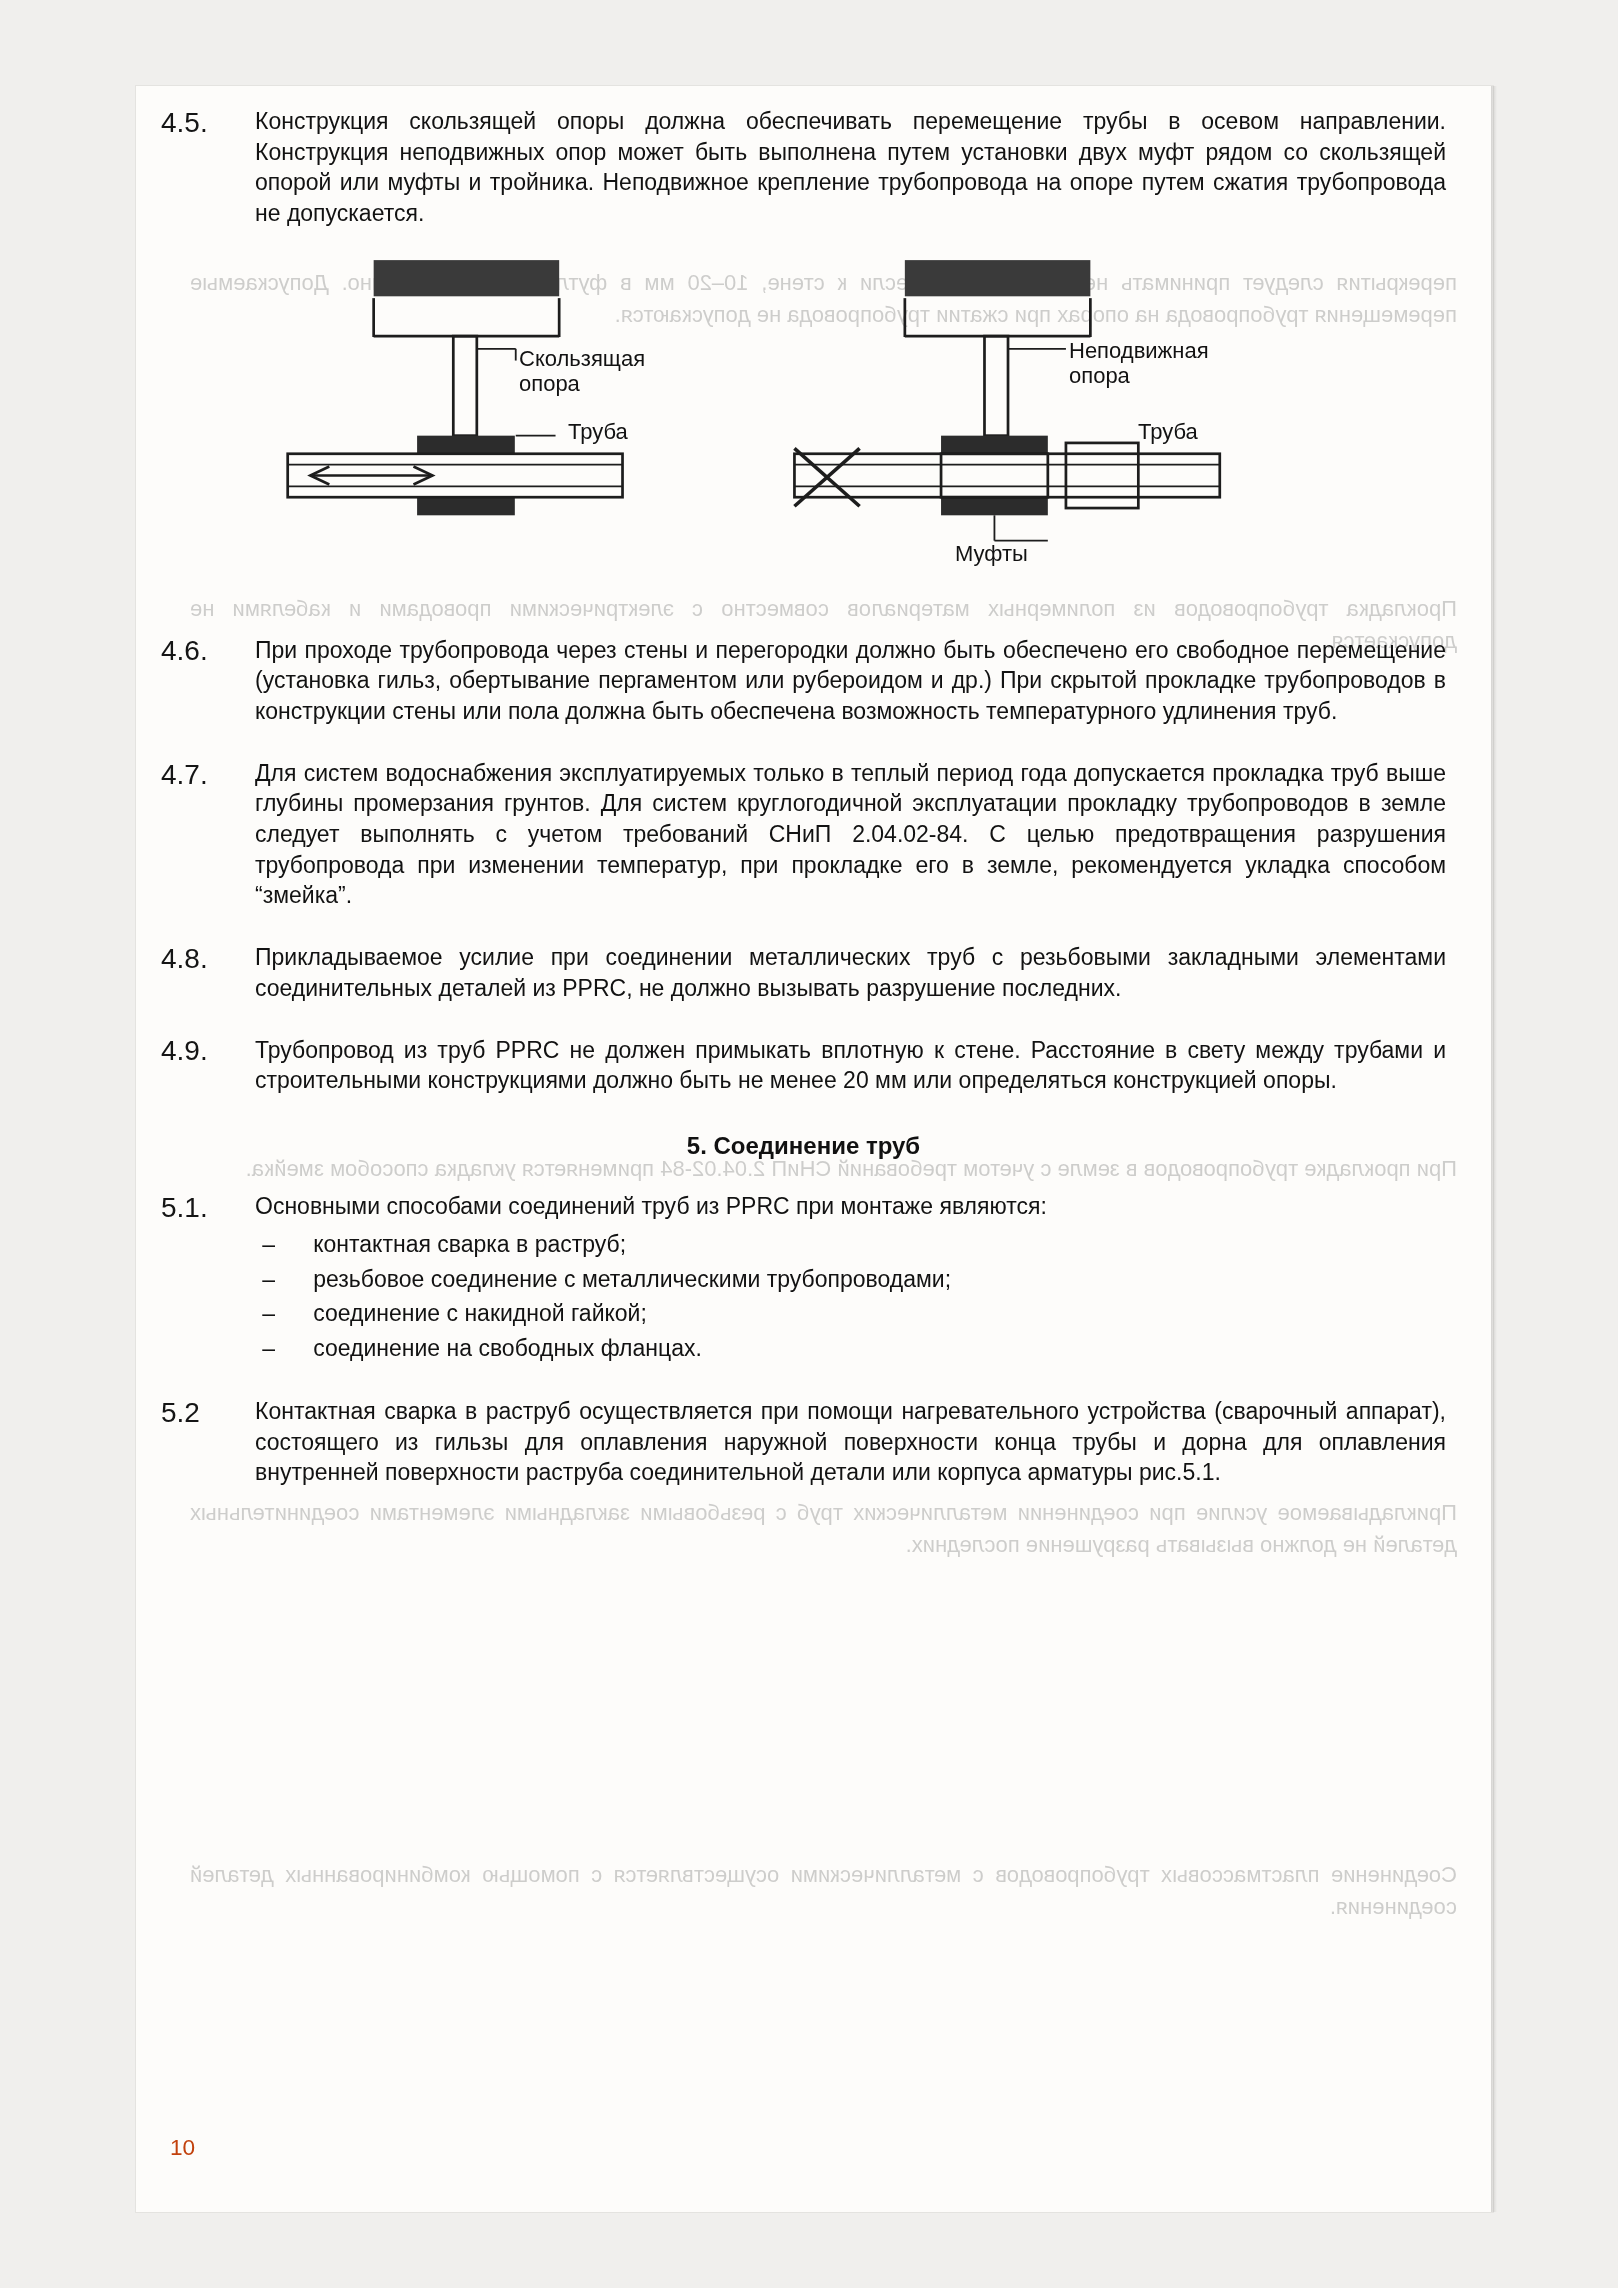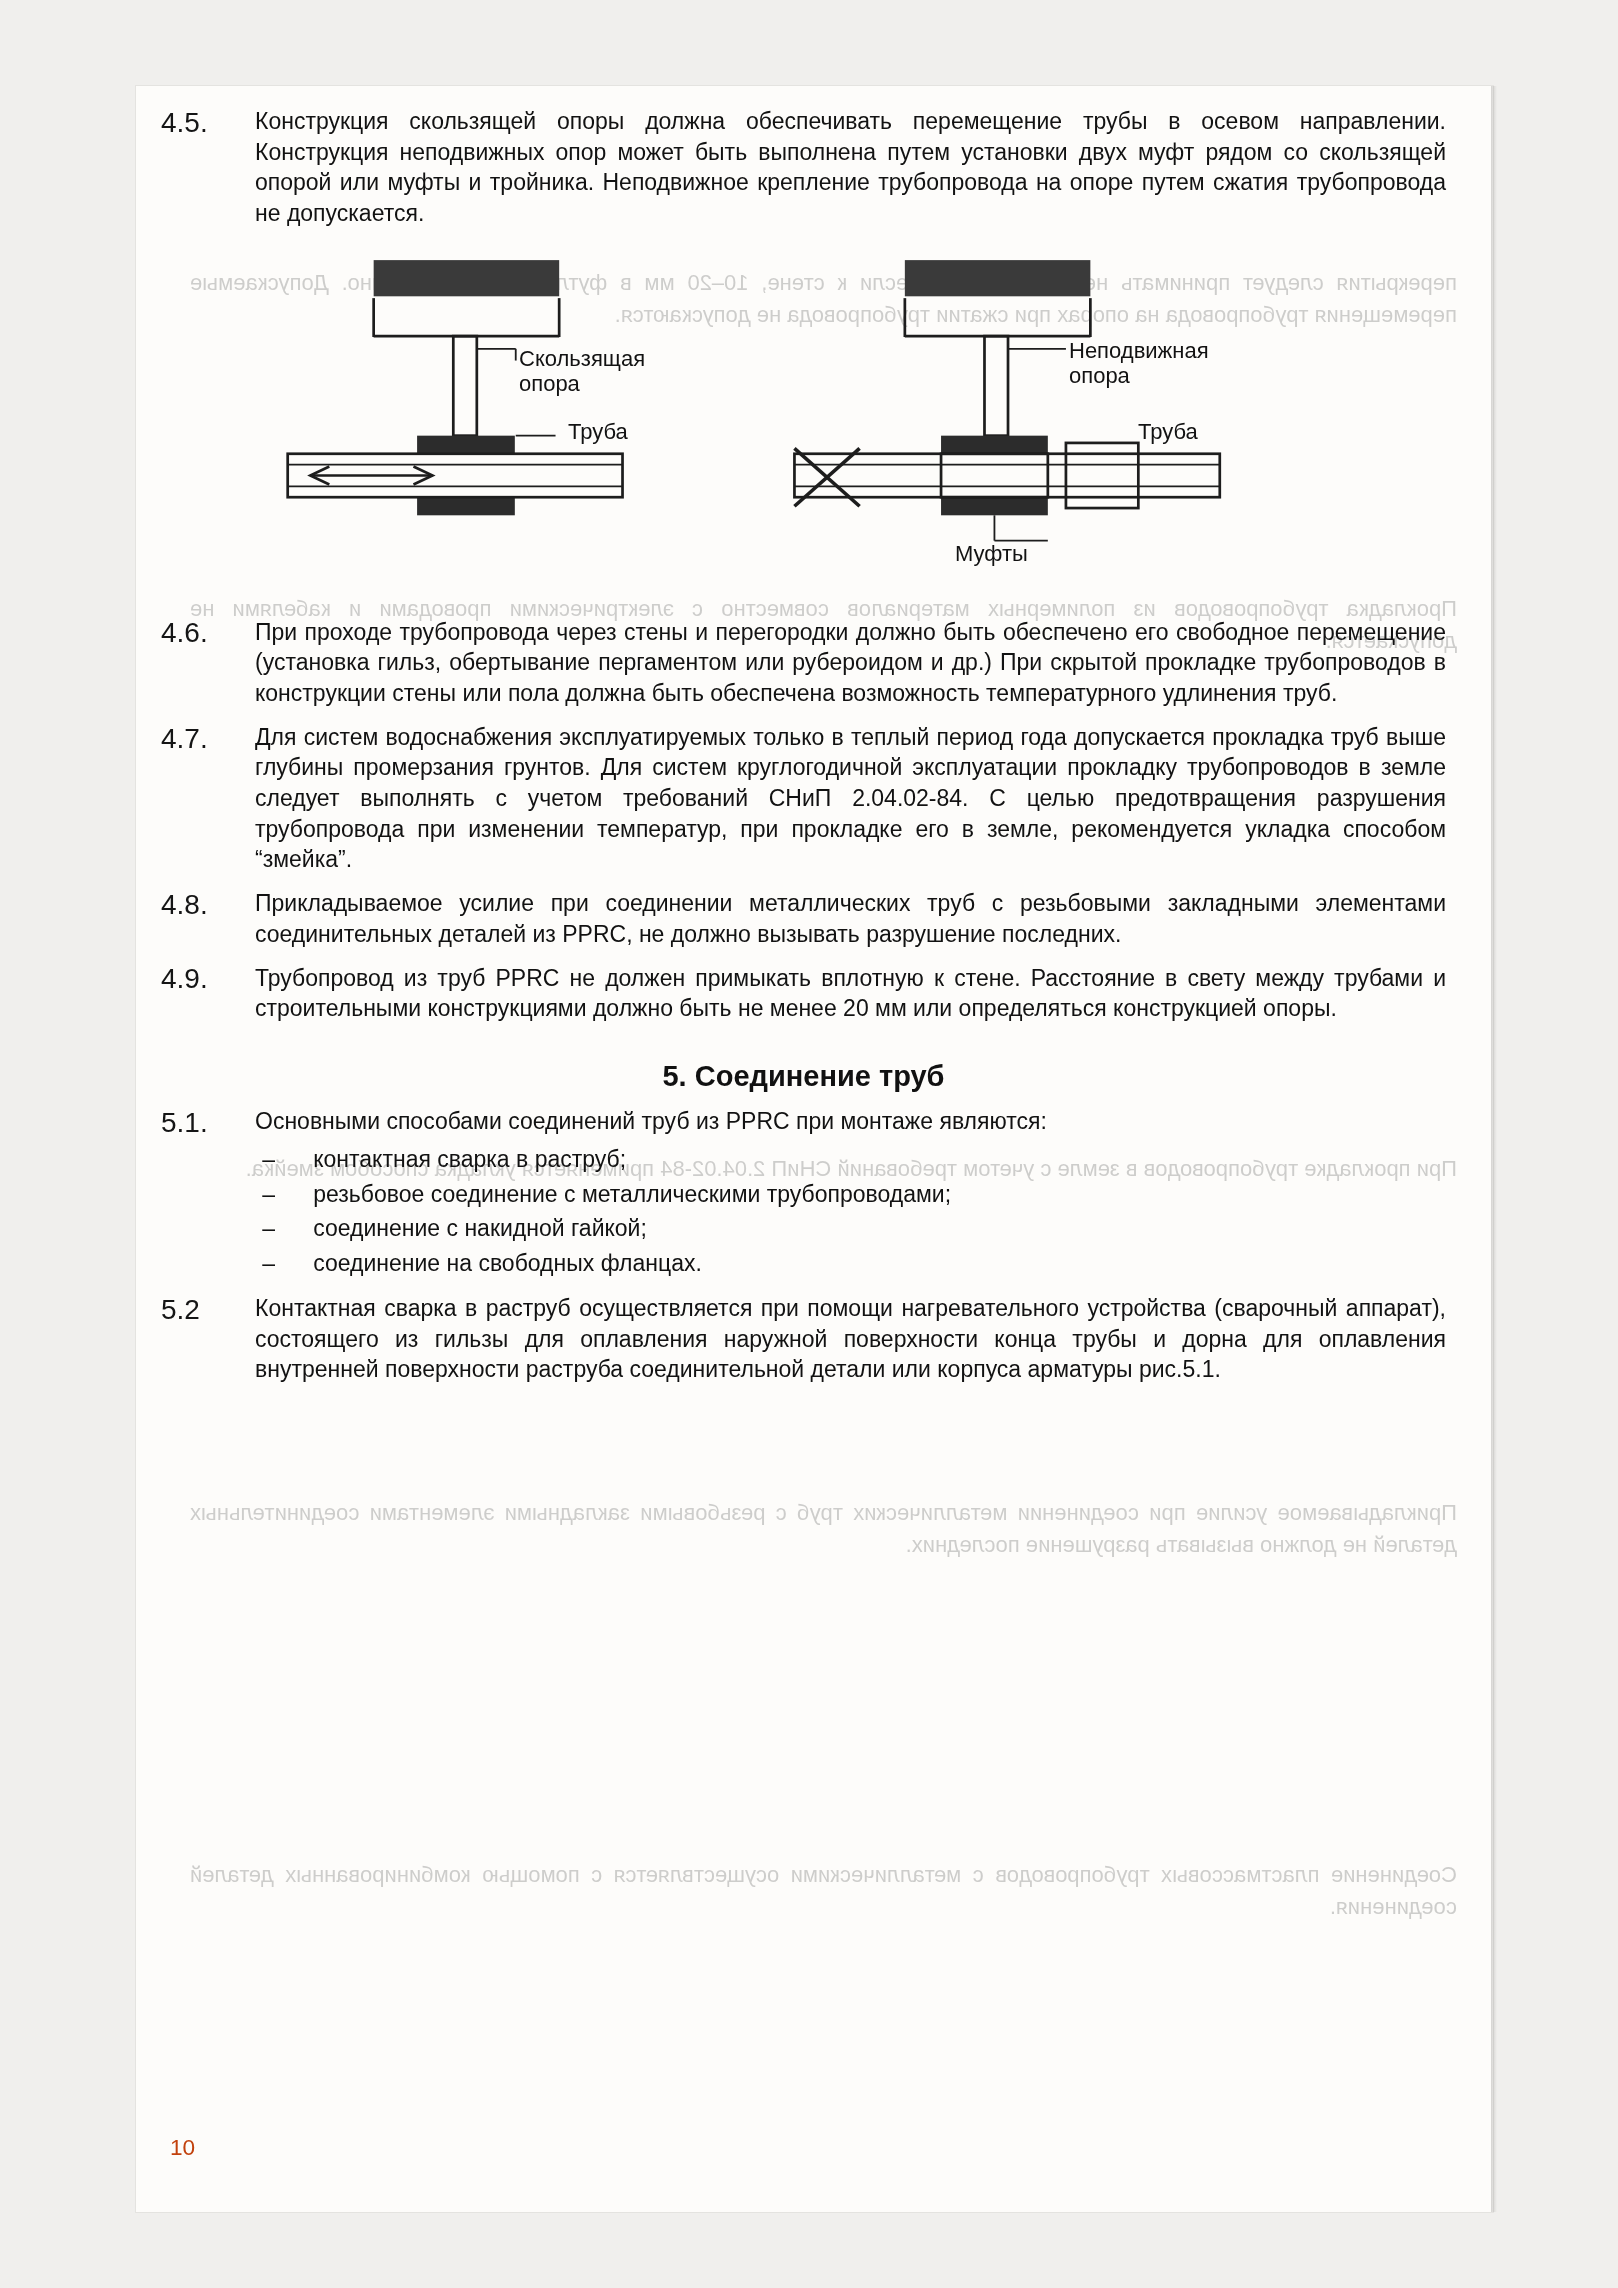--- a/index.html
+++ b/index.html
@@ -42,21 +42,21 @@
     font-size: 23.5px;
     font-weight: bold;
     color: #1b1b1b;
     letter-spacing: 0.2px;
     margin-bottom: 7.2px;
   }
 
   
   .clause {
     display: flex;
-    margin-top: 13px;
+    margin-top: 31px;
   }
   .clause .num {
     width: 94px;
     flex: 0 0 94px;
     font-size: 28px;
     color: #151515;
     padding-top: 0.9px;
   }
   .clause .body {
     flex: 1 1 auto;
@@ -85,21 +85,21 @@
     position: absolute;
     font-size: 22px;
     color: #121212;
     line-height: 1.15;
     white-space: pre-line;
   }
 
   
   .section-title {
     text-align: center;
-    font-size: 29px;
+    font-size: 24px;
     font-weight: bold;
     color: #111;
     margin: 36px 0 7.2px 0;
   }
 
   
   .dashlist {
     margin: 5.4px 0 0 0;
   }
   .dashitem {

